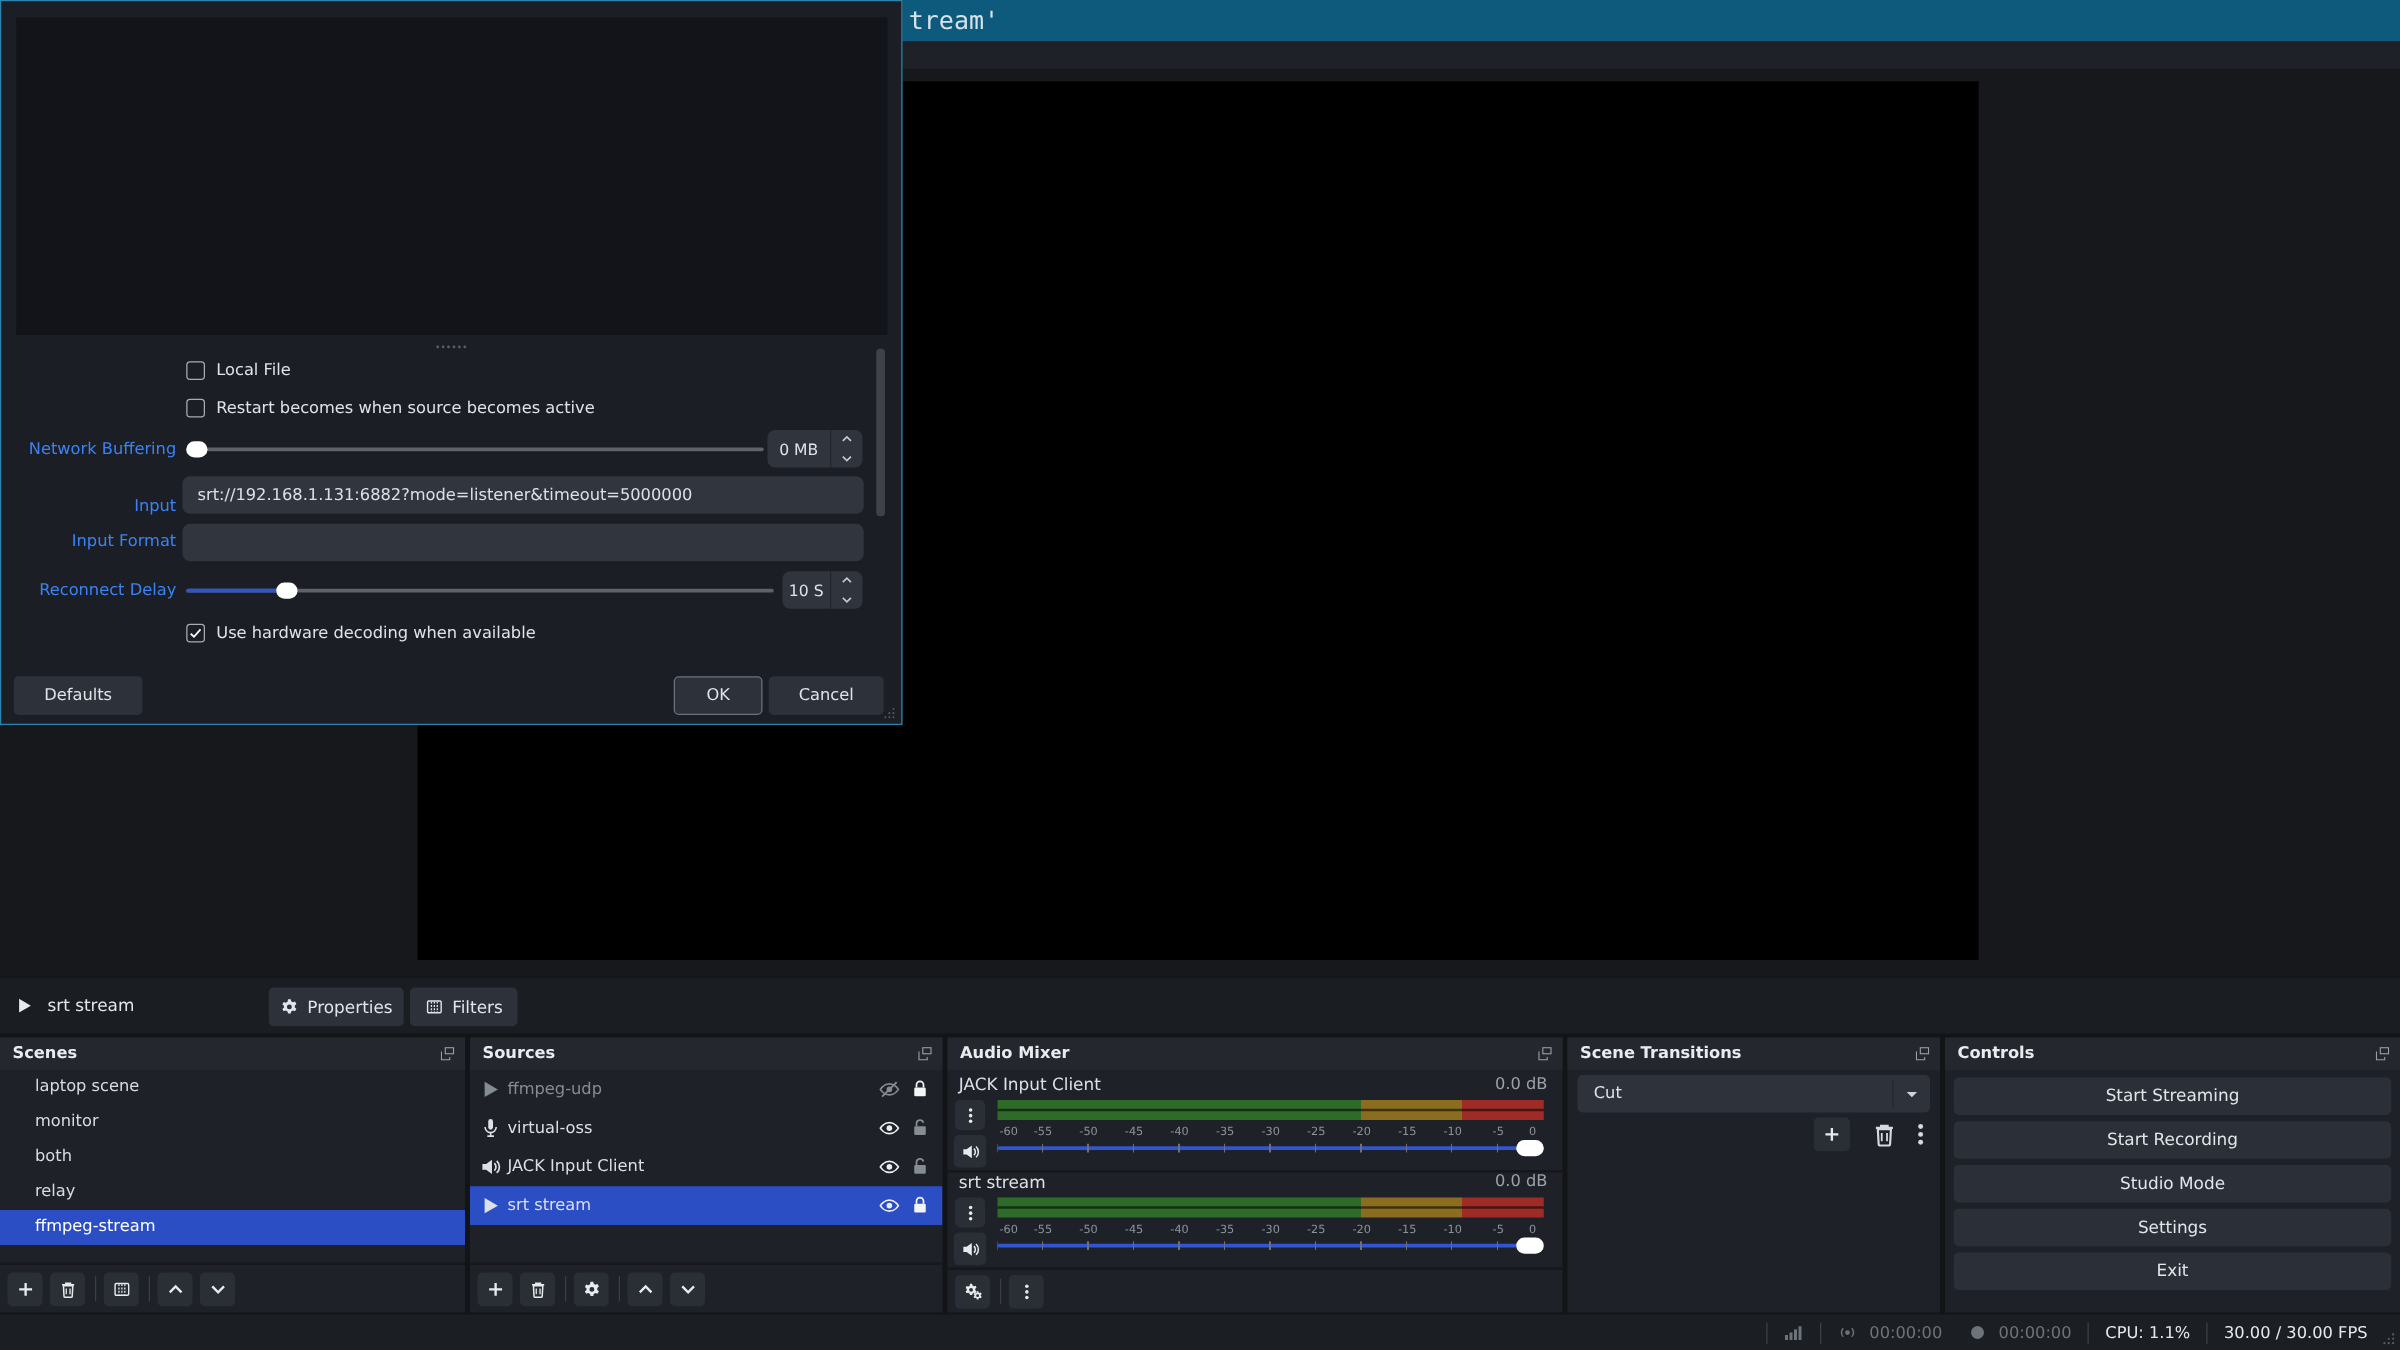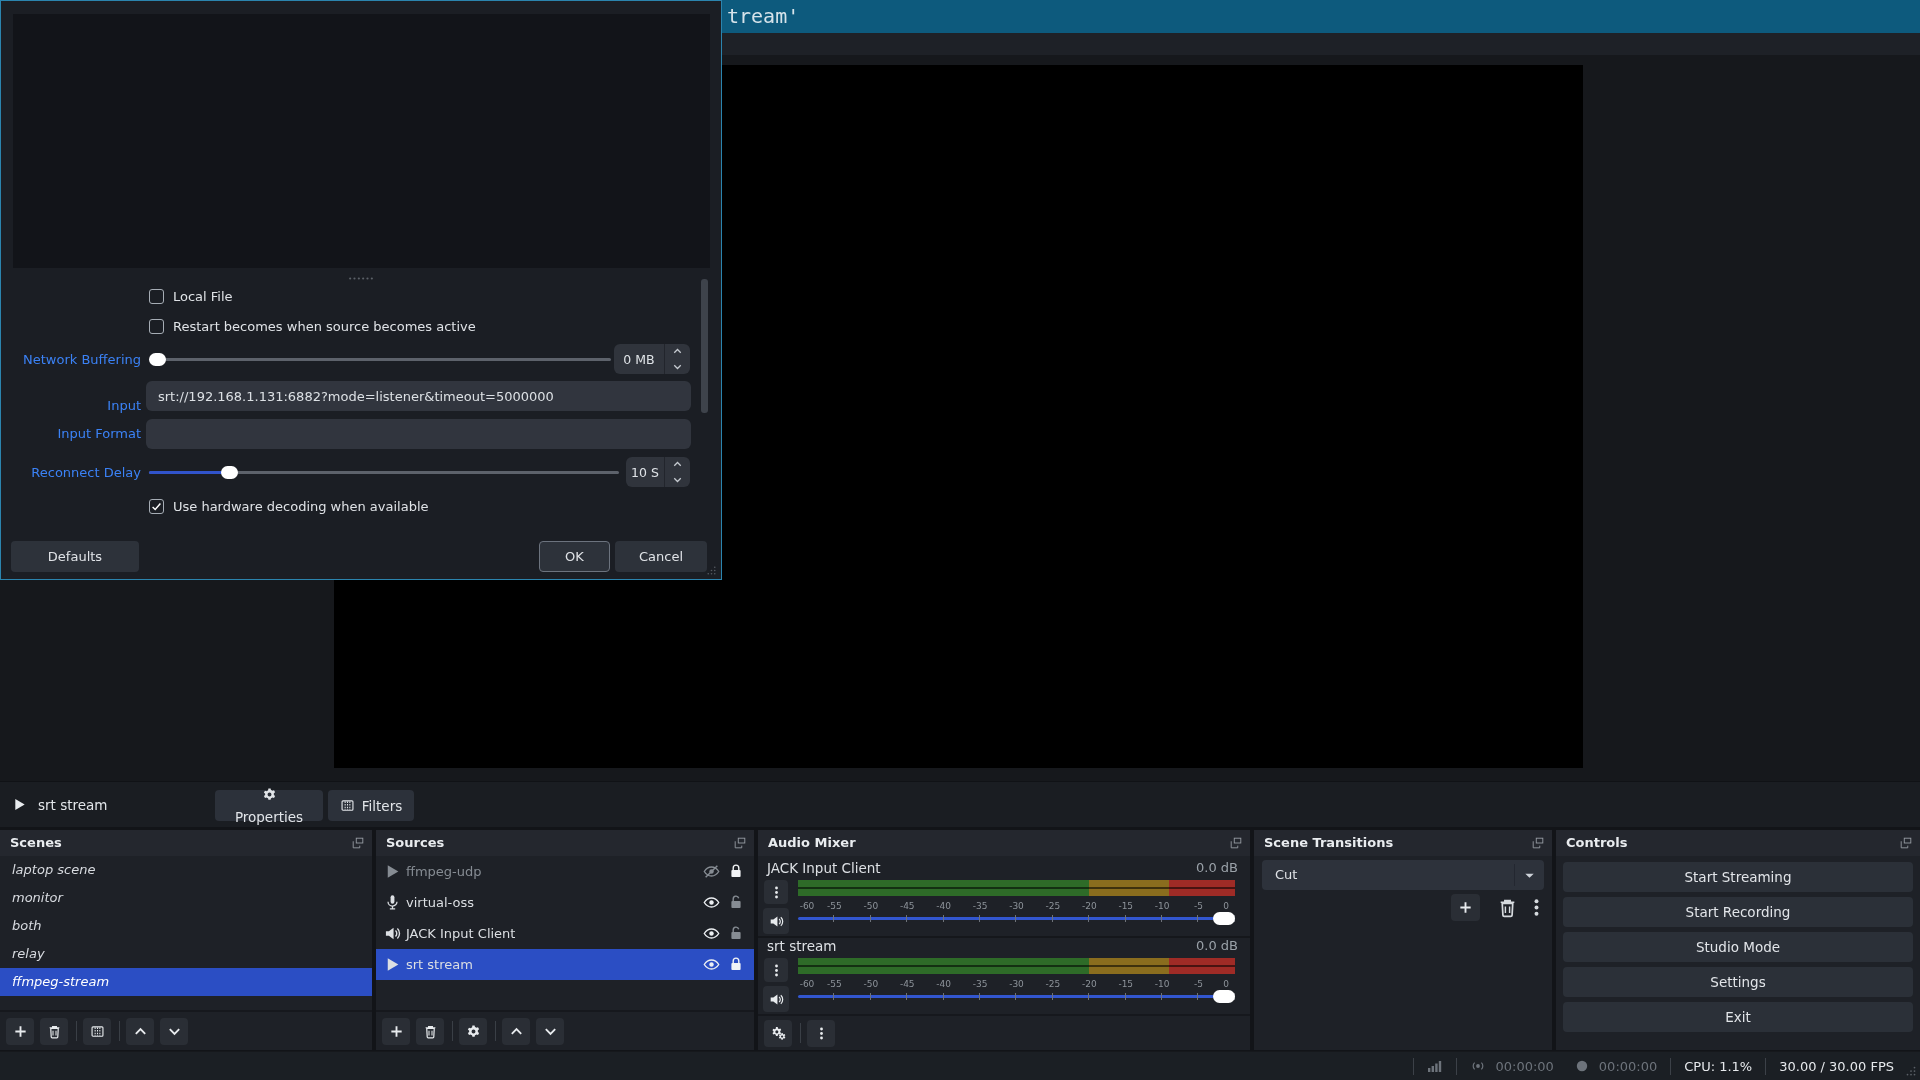--- a/index.html
+++ b/index.html
@@ -15,39 +15,39 @@
 
   
   .canvas{position:absolute;left:334px;top:65px;width:1249px;height:703px;background:#000;}
 
   
   .srcbar{position:absolute;left:0;top:781px;width:1920px;height:46px;background:#1a1d22;border-top:1px solid #101216;}
   .srcbar .ic.play{position:absolute;left:12px;top:15px;width:15px;height:15px;color:#e8ebee;}
   .srcbar .src-name{position:absolute;left:38px;top:0;height:46px;line-height:46px;font-size:13.5px;color:#e3e6ea;}
   .btn{background:#2c313a;border-radius:4px;color:#e2e5e9;display:flex;align-items:center;justify-content:center;gap:7px;font-size:13.5px;}
   .srcbar .btn{position:absolute;top:8px;height:31px;}
-  .btn-properties{left:215px;width:108px;flex-direction:column;}
+  .btn-properties{left:215px;width:108px;}
   .btn-filters{left:328px;width:86px;}
   .btn .ic{width:15px;height:15px;}
 
   
   .dock-bg{position:absolute;left:0;top:827px;width:1920px;height:224px;background:#121418;}
   .panel{position:absolute;top:830px;height:220px;background:#1e2127;}
   .panel-header{position:absolute;left:0;top:0;right:0;height:26px;background:#24272e;}
   .panel-header .ptitle{position:absolute;left:10px;top:0;line-height:26px;font-weight:bold;color:#e9ecef;}
   .panel-header .popout{position:absolute;right:7px;top:6px;width:14px;height:14px;color:#9aa0a7;}
   .p-scenes{left:0;width:372px;}
   .p-sources{left:376px;width:378px;}
   .p-mixer{left:758px;width:492px;}
   .p-trans{left:1254px;width:298px;}
   .p-controls{left:1556px;width:364px;}
 
   
   .list{position:absolute;left:0;right:0;top:26px;bottom:40px;overflow:hidden;}
-  .scene-item{height:28px;line-height:28px;padding-left:12px;color:#d8dbe0;font-style:italic;}
+  .scene-item{height:28px;line-height:28px;padding-left:28px;color:#d8dbe0;}
   .row-selected{background:#2b4ec4;color:#ffffff;}
   .source-item{position:relative;height:31px;line-height:31px;color:#dcdfe3;}
   .source-item .s-ic{position:absolute;left:8px;top:7px;width:17px;height:17px;color:#dcdfe3;}
   .source-item .s-name{position:absolute;left:30px;top:0;}
   .source-item .eye{position:absolute;right:34px;top:7px;width:17px;height:17px;color:#eceff2;}
   .source-item .lock{position:absolute;right:10px;top:7px;width:16px;height:16px;color:#f2f4f6;}
   .source-item .dimicon{color:#868c93;}
   .src-dimmed,.src-dimmed .s-ic{color:#868c93;}
 
   .panel-footer{position:absolute;left:0;right:0;bottom:0;height:40px;border-top:2px solid #16181d;display:flex;align-items:center;padding-left:6px;}
@@ -115,21 +115,21 @@
   .d-slider .handle{position:absolute;top:1px;width:17px;height:13px;background:#fff;border-radius:7px;}
   .field{position:absolute;height:30px;background:#31353e;border:none;border-radius:6px;color:#dce0e4;
     font-size:13px;padding:0 12px;font-family:inherit;outline:none;width:545px;left:145px;}
   .spin{position:absolute;height:30px;background:#30343c;border-radius:6px;}
   .spin .sval{position:absolute;left:0;top:0;bottom:0;right:26px;display:flex;align-items:center;justify-content:center;color:#dfe3e7;font-size:12.5px;}
   .spin .arrows{position:absolute;right:0;top:0;bottom:0;width:26px;border-left:1px solid #22252c;}
   .spin .arrows .ic{position:absolute;left:6px;width:13px;height:13px;color:#c6cbd1;}
   .spin .a-up{top:1px;} .spin .a-dn{bottom:1px;}
   .d-scroll{position:absolute;left:700px;top:278px;width:7px;height:134px;background:#3e434b;border-radius:3px;}
   .d-btn{position:absolute;top:540px;height:31px;background:#2d323a;border-radius:4px;display:flex;align-items:center;justify-content:center;color:#e0e3e7;}
-  .d-defaults{left:10px;width:128px;}
+  .d-defaults{left:10px;width:103px;}
   .d-ok{left:538px;width:71px;border:1px solid #6c737e;}
   .d-cancel{left:614px;width:92px;}
   .d-grip{position:absolute;right:3px;bottom:2px;width:13px;height:13px;color:#565b62;}
   .ic svg{width:100%;height:100%;display:block;}
 </style>
 </head>
 <body>
 
 <div class="stage">
 

